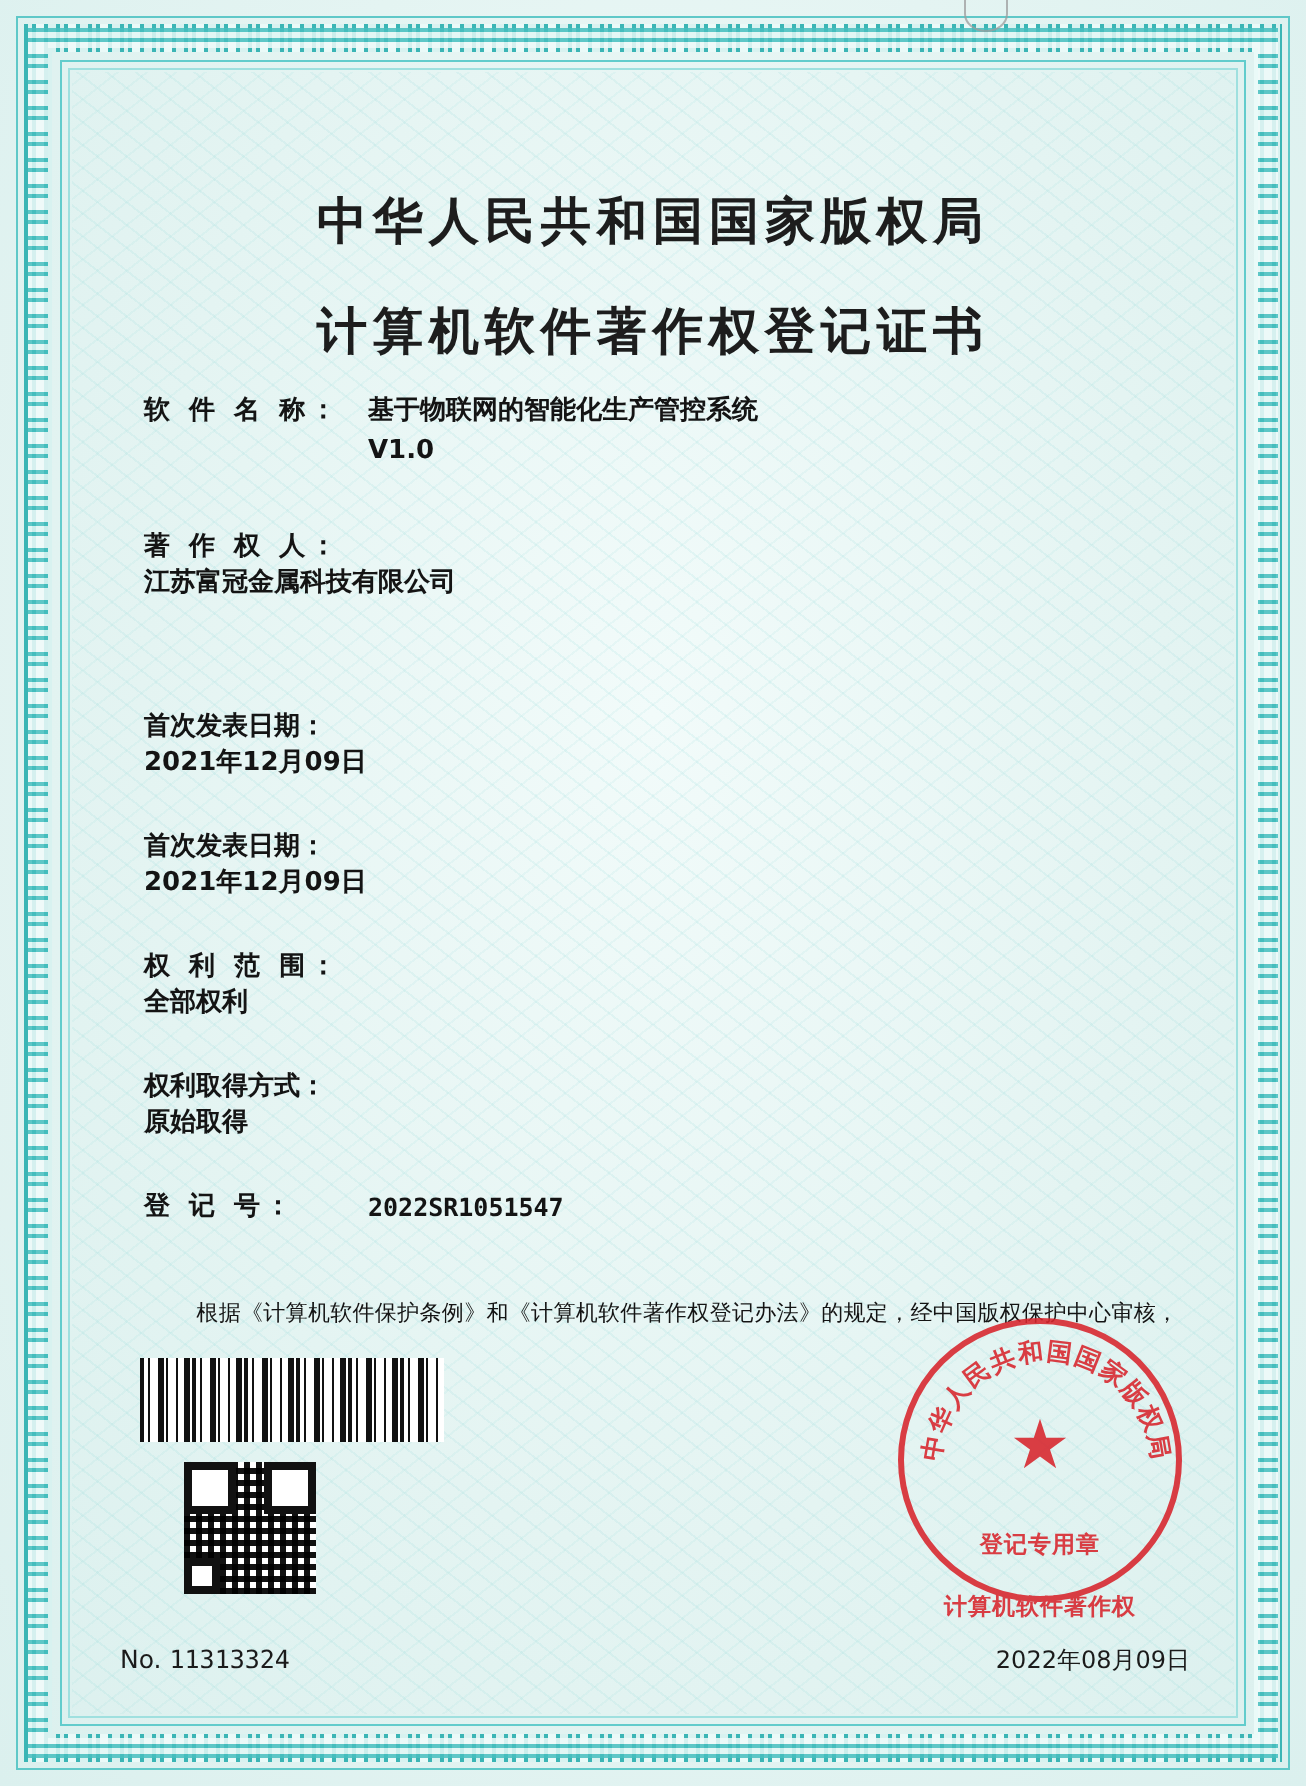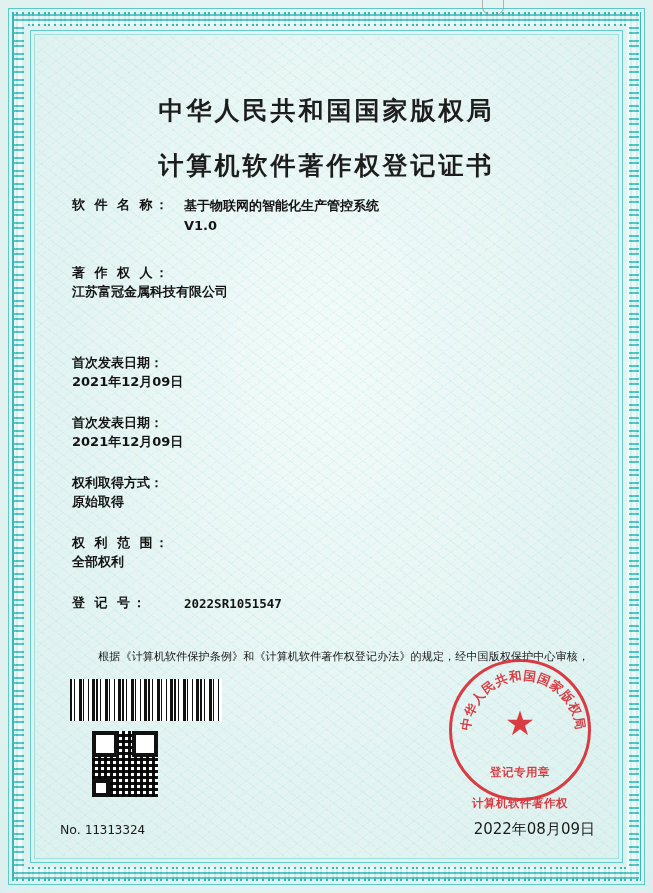--- a/index.html
+++ b/index.html
@@ -237,21 +237,21 @@
     left: 60px; right: 58px; bottom: 54px;
     display: flex;
     justify-content: space-between;
     align-items: baseline;
     font-family: "DejaVu Sans", sans-serif;
     font-size: 12.5px;
     color: #1b1b1b;
   }
   .footer .no { color: #1b1b1b; }
   .footer .no b { font-family: "DejaVu Sans Mono", monospace; font-weight: 400; }
-  .footer .date { font-size: 15px; }
+  .footer .date { font-size: 12px; }
 </style>
 </head>
 <body>
 
 <div class="page">
 
   <div class="border-outer"></div>
   <div class="border-meander"></div>
   <div class="border-meander2"></div>
   <div class="border-inner"></div>
@@ -290,27 +290,27 @@
         <div class="label">首次发表日期：</div>
         <div class="value">2021年12月09日</div>
       </div>
 
       <div class="row row-tall">
         <div class="label">首次发表日期：</div>
         <div class="value">2021年12月09日</div>
       </div>
 
       <div class="row row-tall">
+        <div class="label sp2">权 利 范 围：</div>
+        <div class="value">全部权利</div>
+      </div>
+
+      <div class="row row-tall">
         <div class="label">权利取得方式：</div>
         <div class="value">原始取得</div>
-      </div>
-
-      <div class="row row-tall">
-        <div class="label sp2">权 利 范 围：</div>
-        <div class="value">全部权利</div>
       </div>
 
       <div class="row">
         <div class="label sp2">登 记 号：</div>
         <div class="value mono">2022SR1051547</div>
       </div>
 
     </div>
 
     <div class="paragraph">

